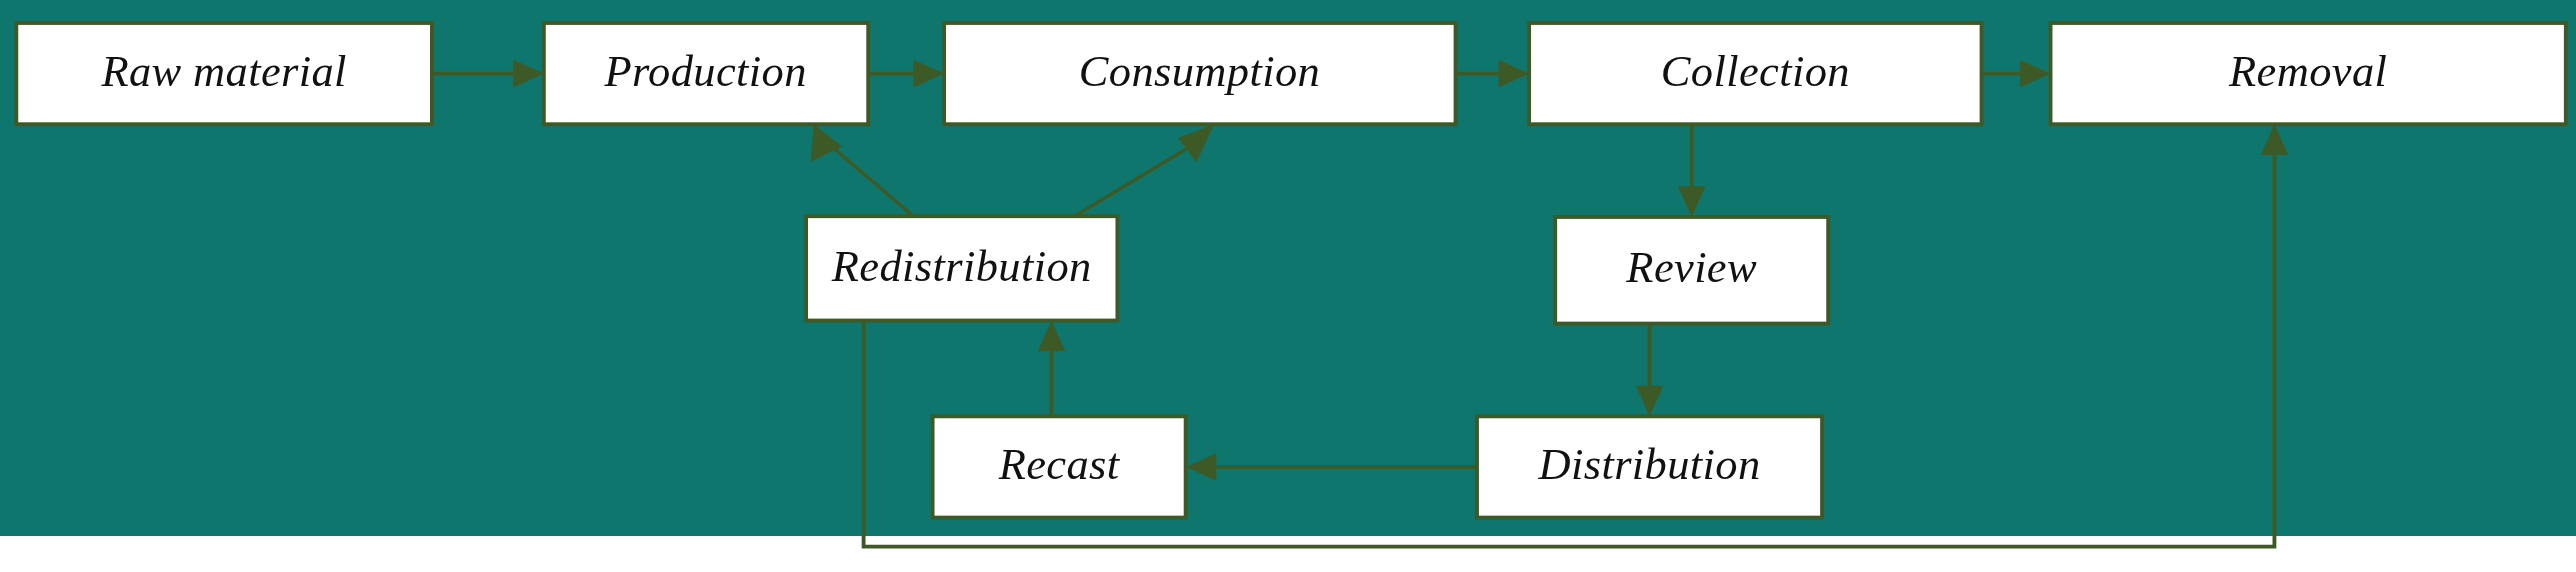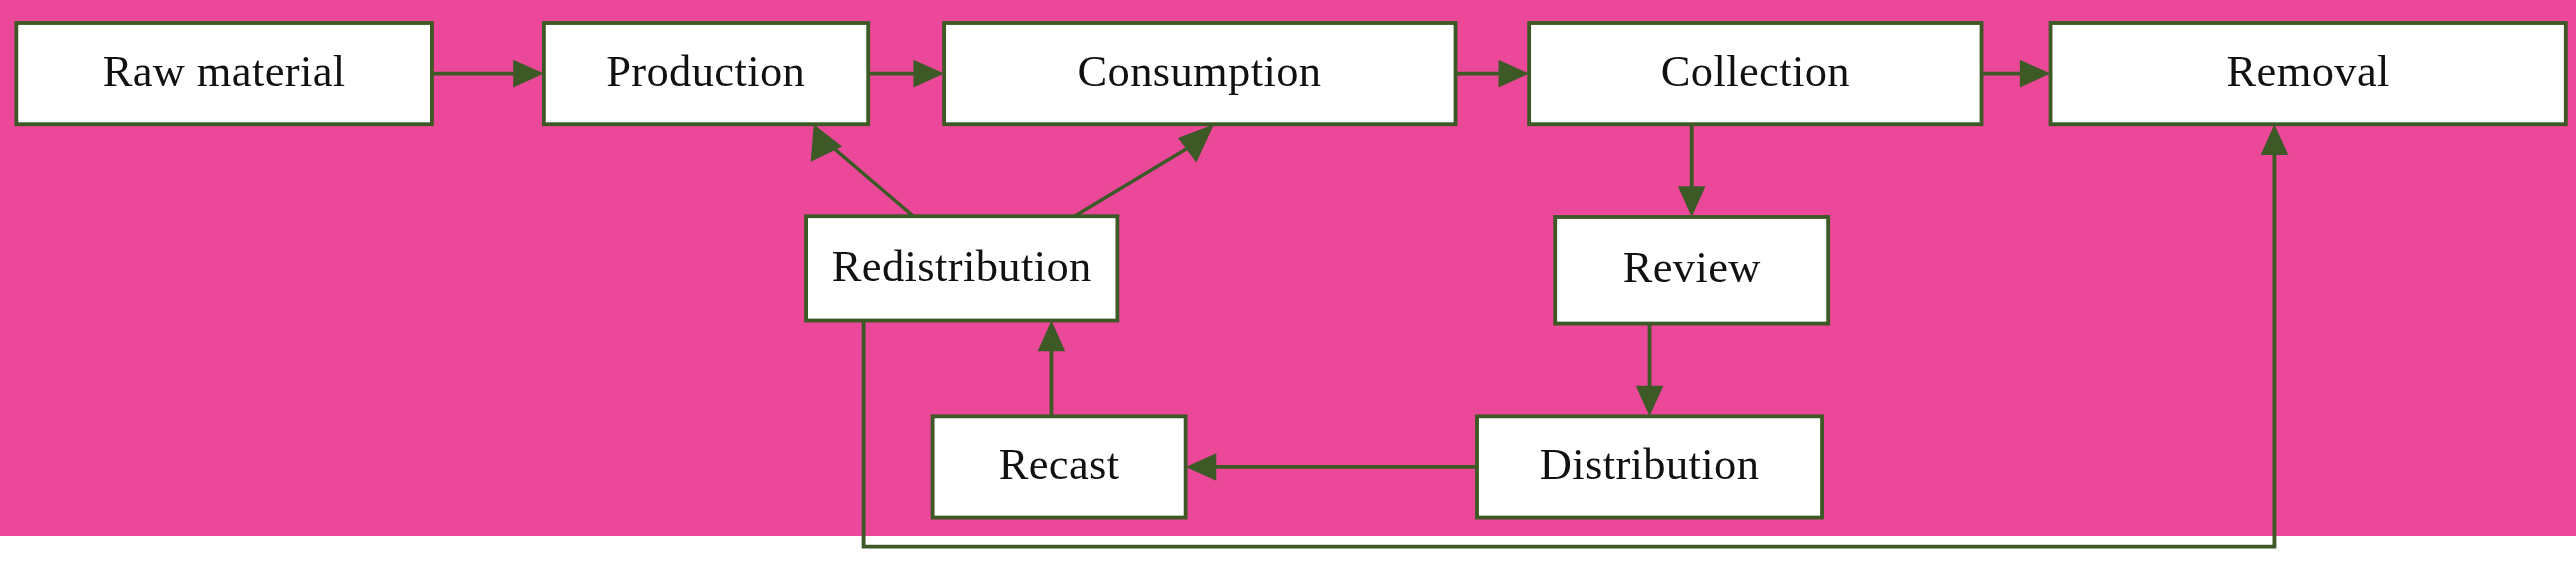--- a/index.html
+++ b/index.html
@@ -10,21 +10,22 @@
   body {
     width: 2576px;
     height: 572px;
     overflow: hidden;
     font-family: "Liberation Serif", "DejaVu Serif", serif;
   }
   #flow-root {
     position: relative;
     width: 2576px;
     height: 536px;
-    background: #ec4899;
+    background: #0f766e;
+    font-style: italic;
   }
   #flow-svg {
     position: absolute;
     top: 0;
     left: 0;
     width: 2576px;
     height: 572px;
     display: block;
   }
   .node-rect {

